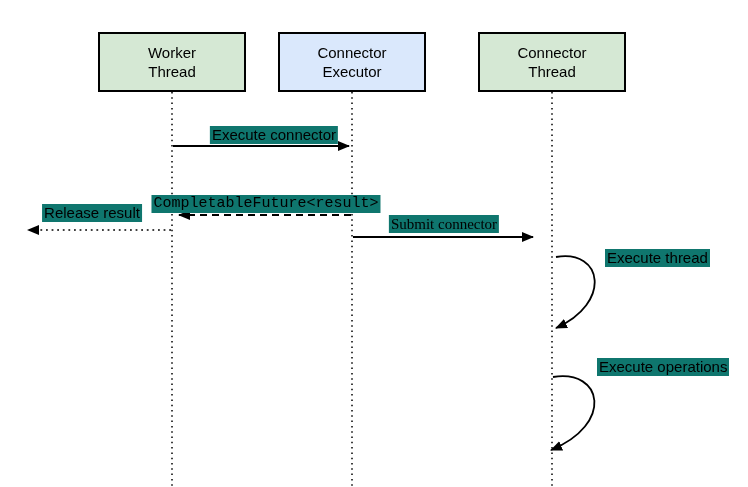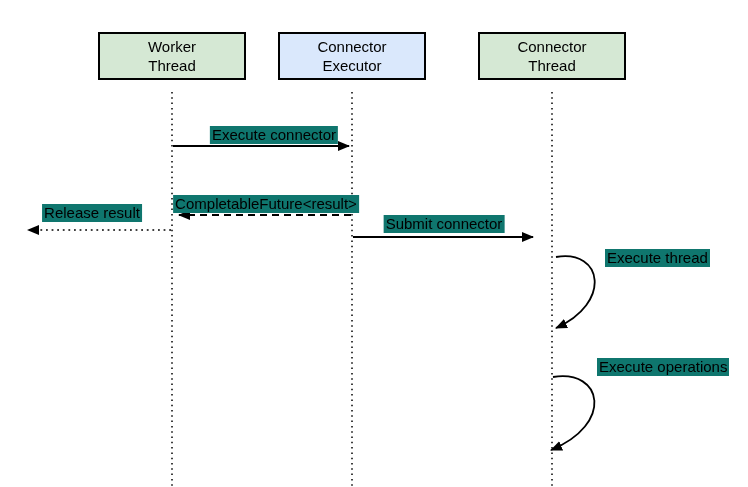--- a/index.html
+++ b/index.html
@@ -13,21 +13,21 @@
     color: #000000;
   }
   #wires {
     position: absolute;
     left: 0; top: 0;
   }
   .actor {
     position: absolute;
     top: 32px;
     width: 148px;
-    height: 48px;
+    height: 60px;
     border: 2px solid #000000;
     box-sizing: border-box;
     display: flex;
     align-items: center;
     justify-content: center;
     text-align: center;
     white-space: pre-line;
     font-size: 15px;
     line-height: 19px;
   }
@@ -37,23 +37,23 @@
   .msg-label {
     position: absolute;
     font-size: 15px;
     line-height: 18px;
     white-space: nowrap;
     background: #0f766e;
     padding: 0 2px;
   }
   .centered { transform: translateX(-50%); }
   .lbl-execute-connector { left: 274px; top: 126px; }
-  .lbl-completable       { left: 266px; top: 195px; }
+  .lbl-completable       { left: 266px; top: 195px; font-family: Liberation Mono, monospace; }
   .lbl-release           { left: 92px;  top: 204px; }
-  .lbl-submit            { left: 444px; top: 215px; }
+  .lbl-submit            { left: 444px; top: 215px; font-family: Liberation Serif, serif; }
   .lbl-exec-logic        { left: 605px; top: 249px; }
   .lbl-exec-operations   { left: 597px; top: 358px; }
 </style>
 </head>
 <body>
 
 <div id="canvas" style="background-color: rgb(255, 255, 255);">
 
   <svg id="wires" width="748" height="487" viewBox="0 0 748 487">
     <defs>

